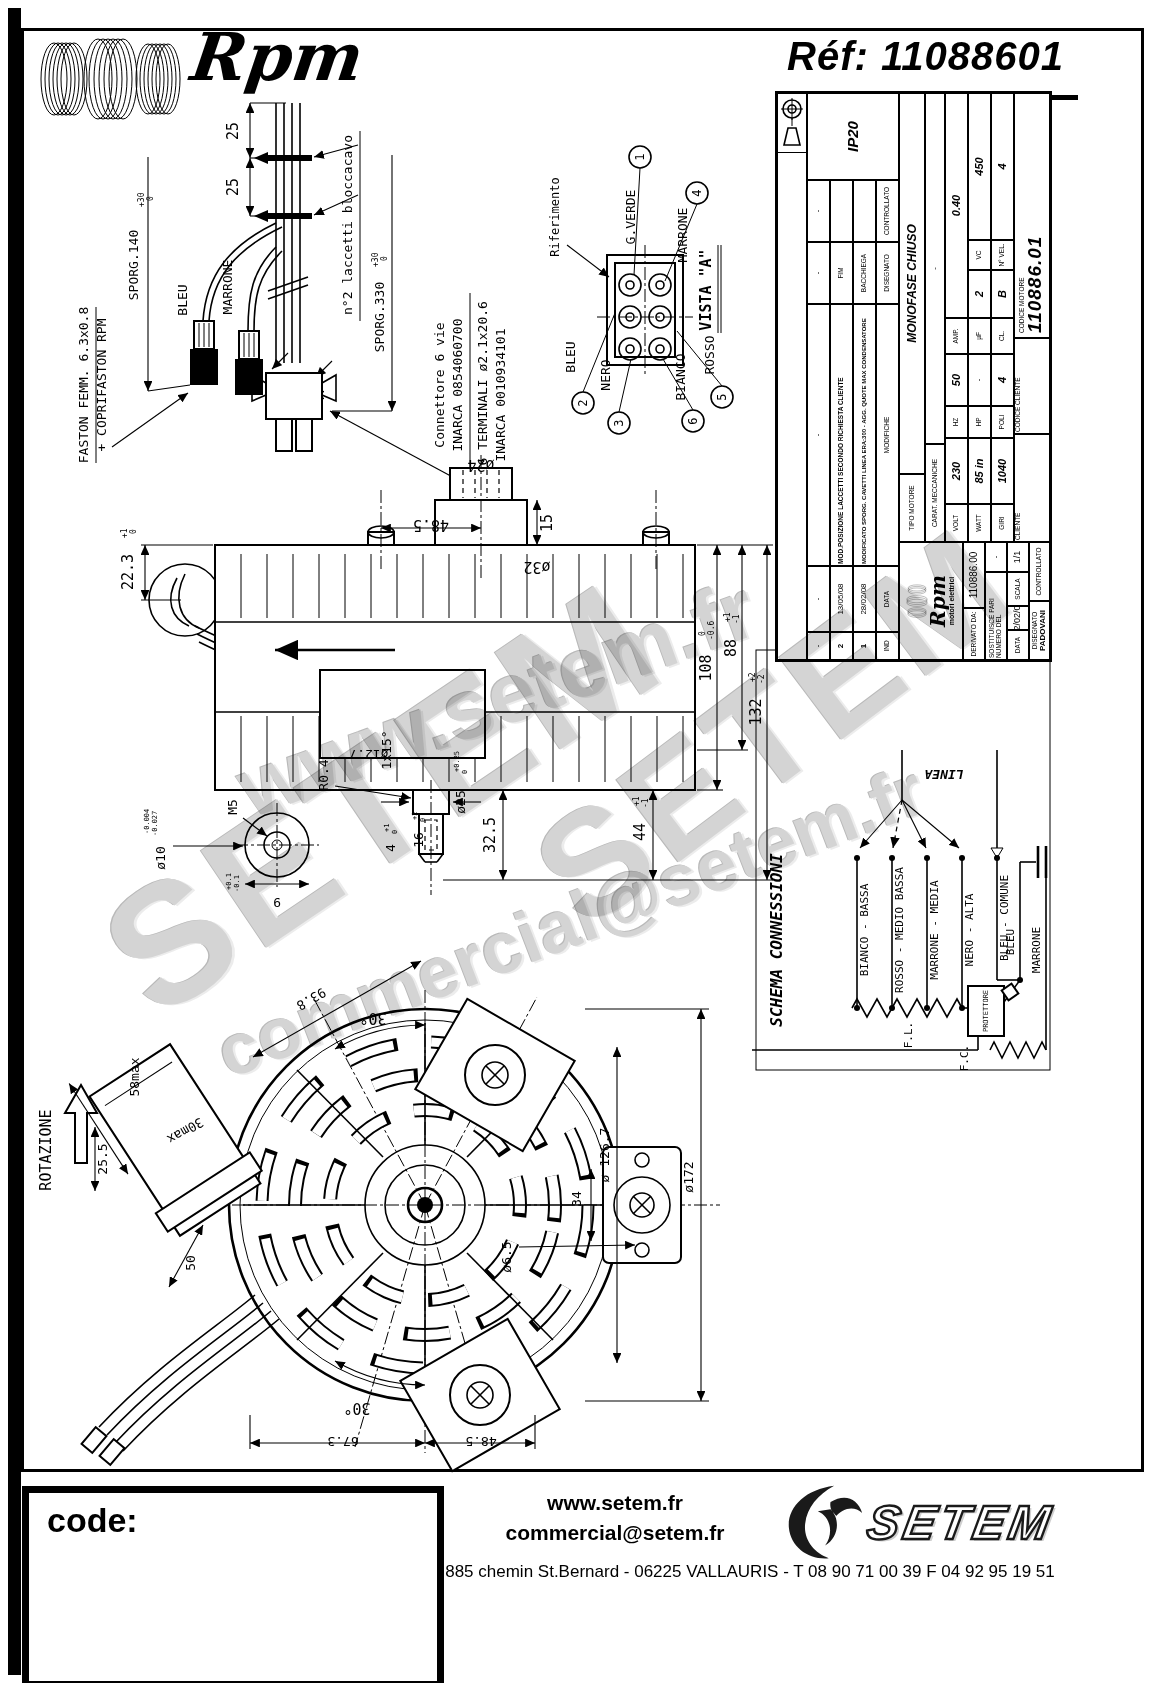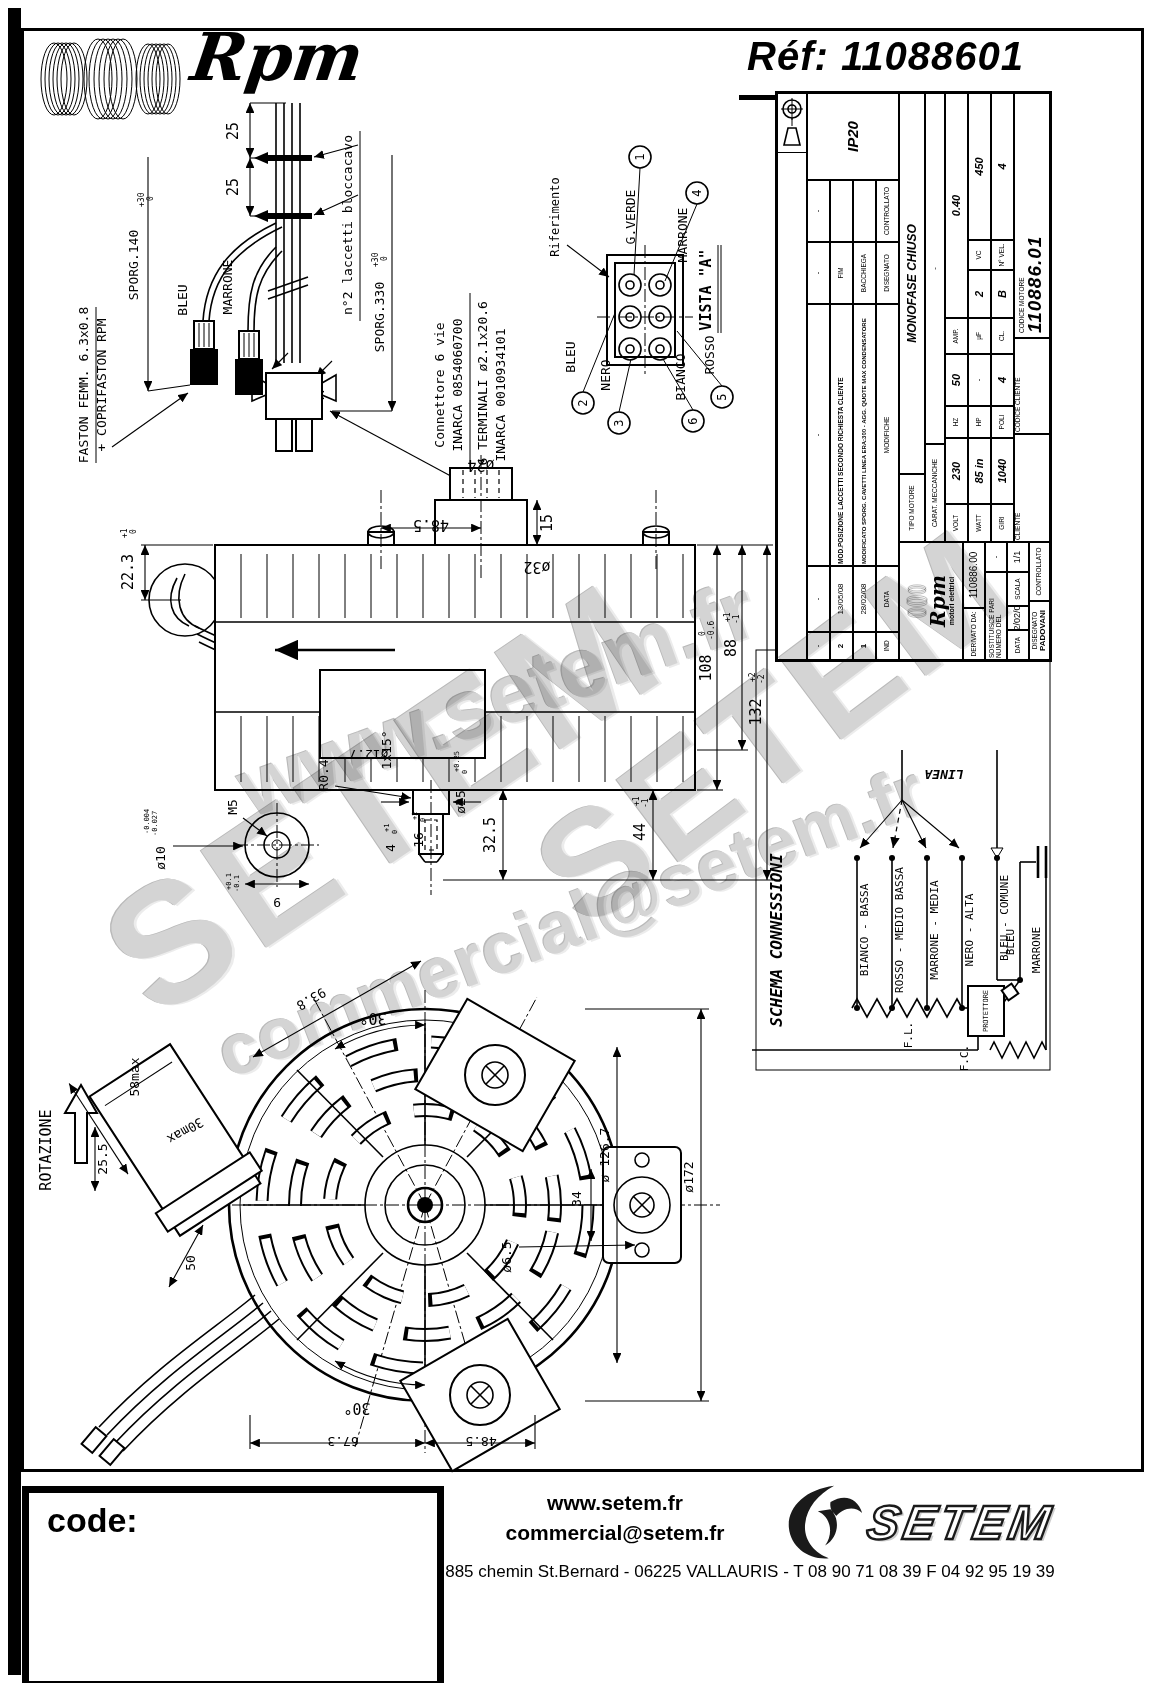--- a/index.html
+++ b/index.html
@@ -5,21 +5,21 @@
   html,body{margin:0;padding:0;background:#e8e8e8;}
   #page{position:relative;width:1154px;height:1683px;background:#fff;overflow:hidden;
         font-family:"Liberation Sans",sans-serif;color:#000;}
   .abs{position:absolute;}
   
   #spine{left:8px;top:8px;width:13px;height:1667px;background:#000;}
   #frame{left:21px;top:28px;width:1117px;height:1438px;border:3px solid #000;}
   
   #brand-coils{left:36px;top:36px;}
   #brand-name{left:192px;top:18px;font:italic 900 66px "DejaVu Serif",serif;transform:skewX(-8deg);}
-  #ref-box{left:739px;top:34px;font:italic 900 40px "Liberation Sans",sans-serif;
+  #ref-box{left:779px;top:34px;font:italic 900 40px "Liberation Sans",sans-serif;
            border-bottom:5px solid #000;padding:0 14px 16px 8px;letter-spacing:1px;text-align:right;}
   
   .wm{color:#d4d4d4;font-weight:bold;white-space:nowrap;mix-blend-mode:multiply;z-index:6;
       text-shadow:2px 2px 0 #ececec,-1px -1px 0 #b9b9b9;}
   #wm1{left:225px;top:650px;font-size:84px;transform:rotate(-20deg);}
   #wm2{left:70px;top:700px;font-size:170px;transform:rotate(-34deg);letter-spacing:8px;}
   #wm3{left:500px;top:640px;font-size:150px;transform:rotate(-37deg);letter-spacing:6px;}
   #wm4{left:195px;top:880px;font-size:72px;transform:rotate(-21deg);}
   
   svg{position:absolute;overflow:visible;}
@@ -699,21 +699,21 @@
   <div class="abs wm" id="wm3">SETEM</div>
   <div class="abs wm" id="wm4">commercial@setem.fr</div>
 
   <div class="abs" id="code-box">
     <div id="code-label">code:</div>
   </div>
   <div class="abs" id="f-center">
     <div>www.setem.fr</div>
     <div>commercial@setem.fr</div>
   </div>
-  <div class="abs" id="f-address">885 chemin St.Bernard  -  06225 VALLAURIS  -  T 08 90 71 08 39   F 04 92 95 19 39</div>
+  <div class="abs" id="f-address">885 chemin St.Bernard  -  06225 VALLAURIS  -  T 08 90 71 00 39   F 04 92 95 19 51</div>
   <div id="f-logo">
     <svg width="86" height="92" viewBox="0 0 95 92" style="position:static;">
       <path d="M62,6 C30,10 10,30 12,52 C14,74 34,88 56,86 C40,80 28,66 30,48 C32,30 44,16 62,6 Z" fill="#1a1a1a"></path>
       <path d="M58,24 C74,14 88,20 93,36 C84,28 72,30 63,41 C59,35 57,29 58,24 Z" fill="#1a1a1a"></path>
       <ellipse cx="52" cy="52" rx="17" ry="22" fill="#fff" transform="rotate(-20 52 52)"></ellipse>
       <path d="M44,34 C58,40 62,58 52,72 C66,64 70,44 58,32 Z" fill="#1a1a1a"></path>
     </svg>
     <span id="setem-txt">SETEM</span>
   </div>
 

